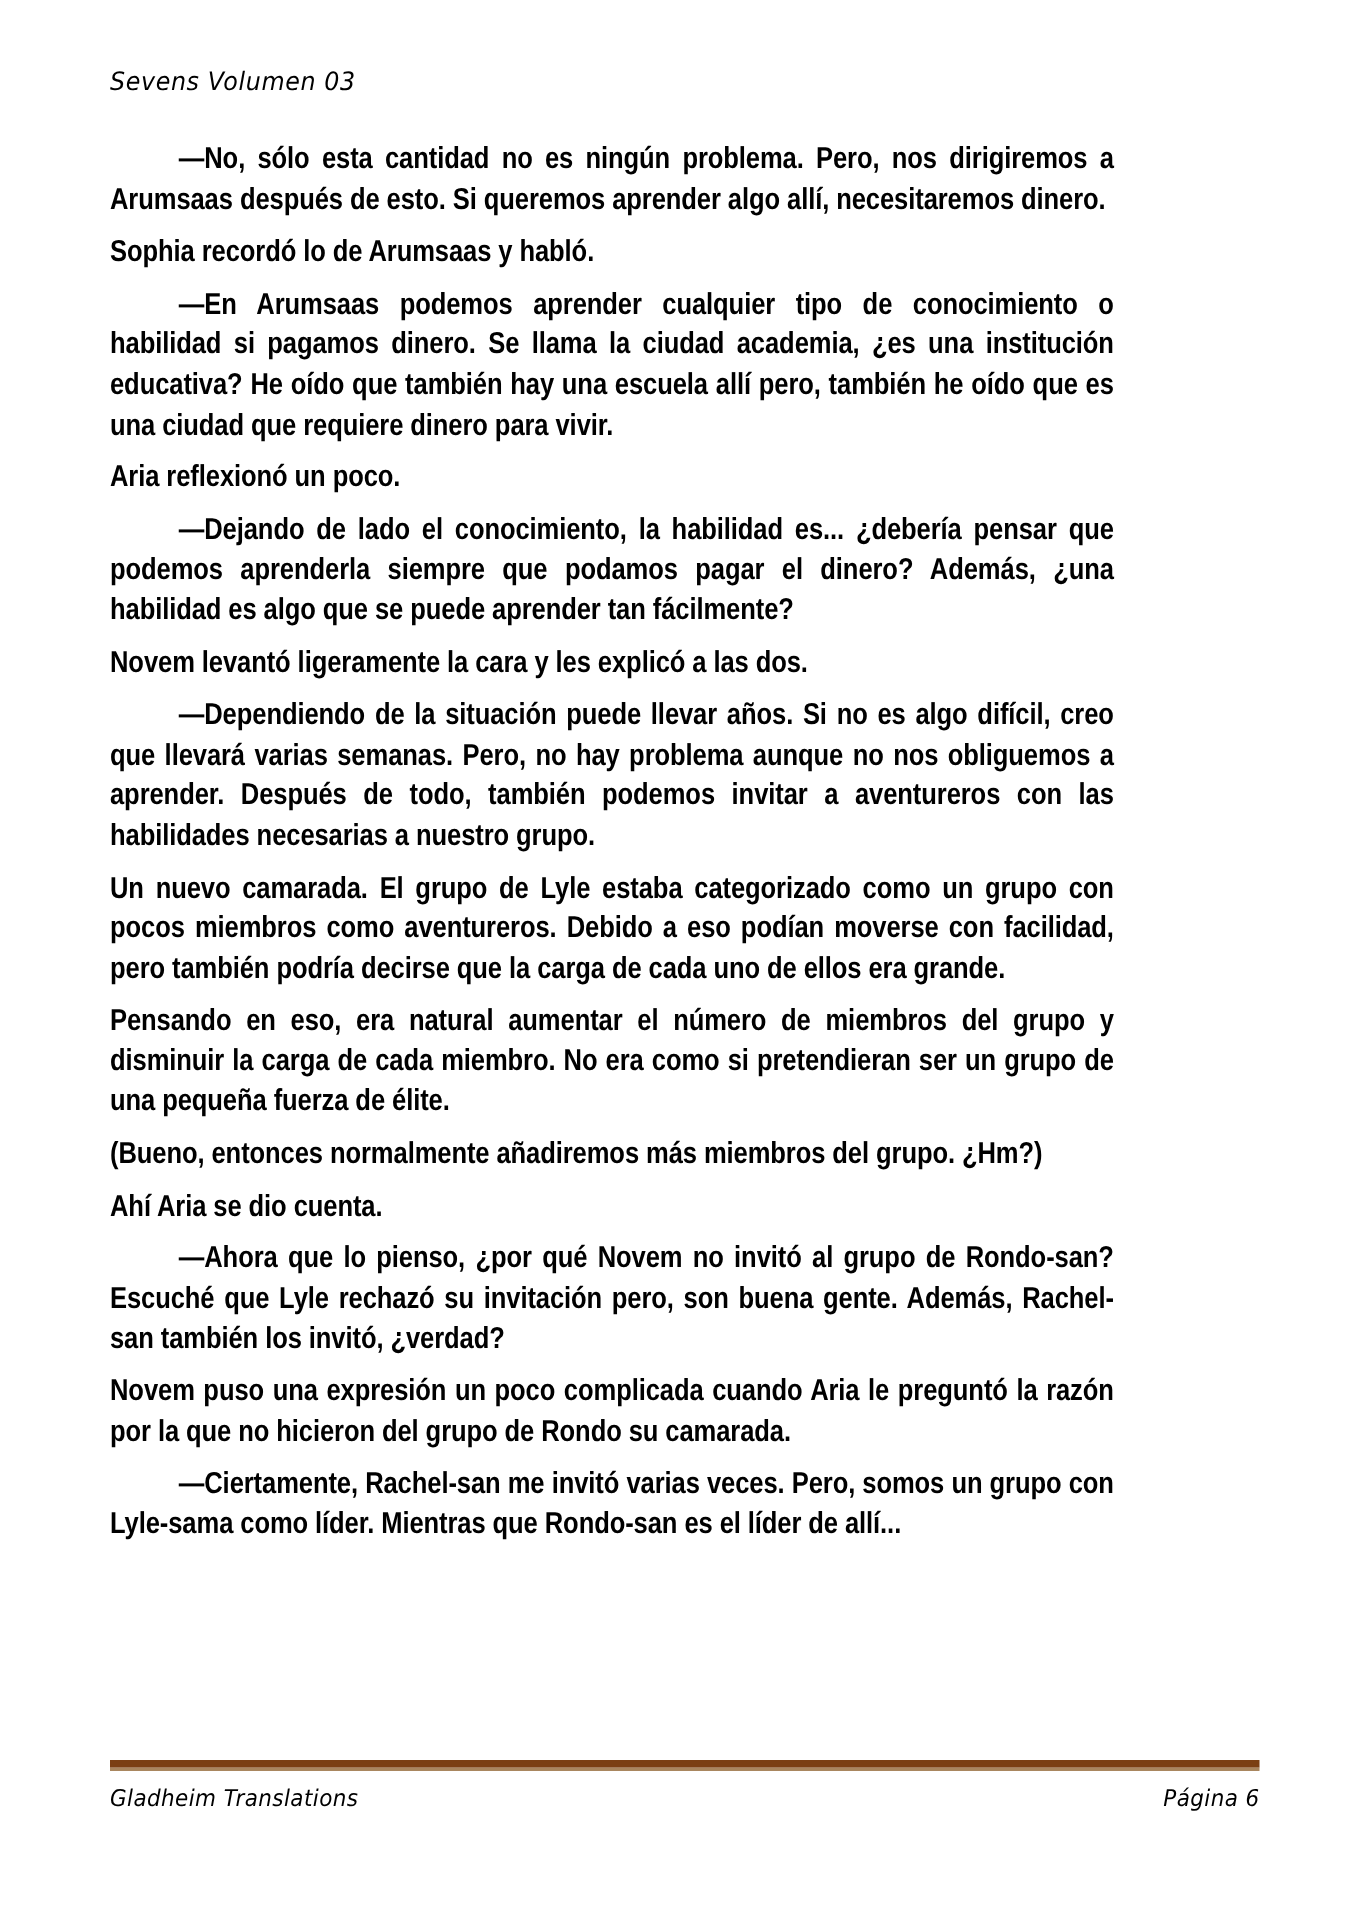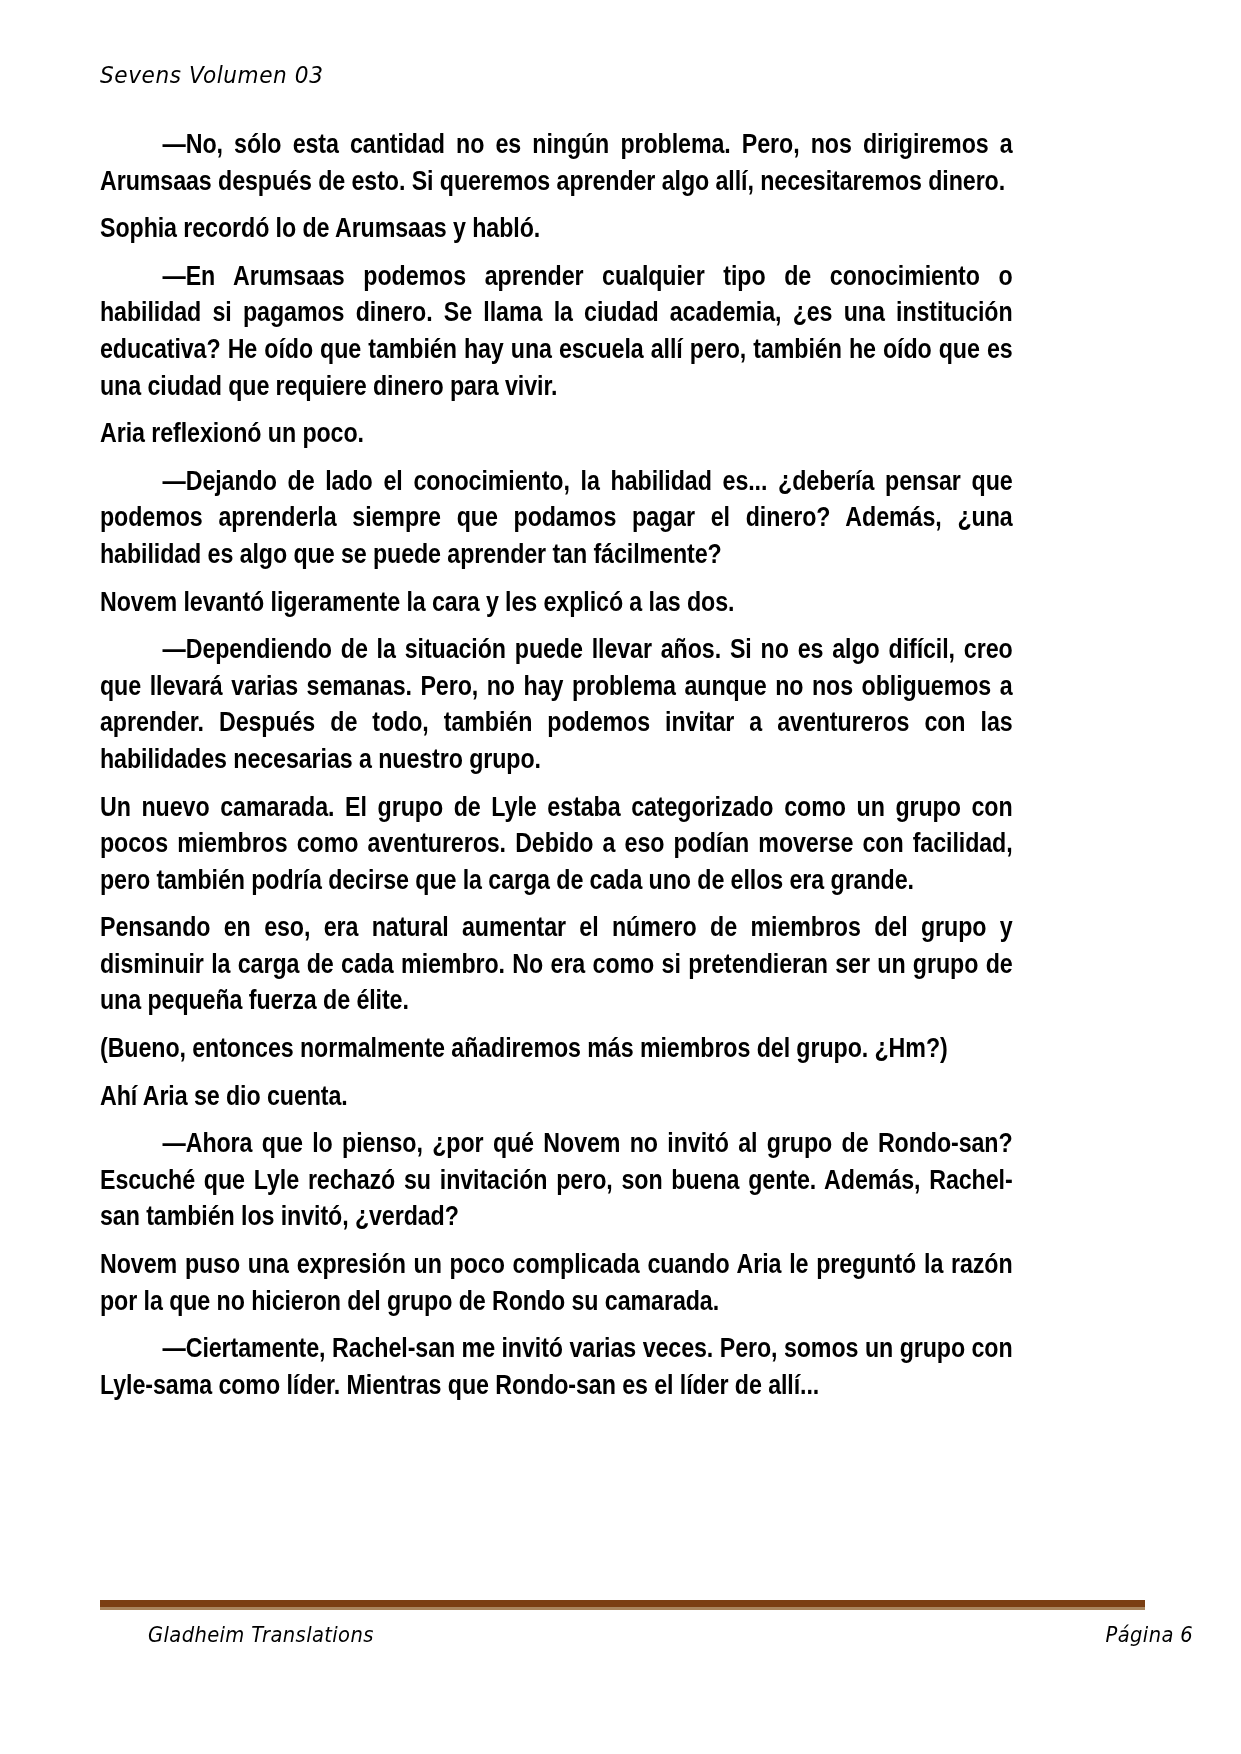--- a/index.html
+++ b/index.html
@@ -92,21 +92,20 @@
     border-top: 7px solid #7B3F13;
     border-bottom: 3px solid #A9865E;
     box-sizing: content-box;
   }
   .footer-row {
     display: flex;
     justify-content: space-between;
     align-items: baseline;
     margin-top: 13px;
     width: 1045px;
-    margin-left: 48px;
   }
   .footer-text {
     font-family: "DejaVu Sans", sans-serif;
     font-style: italic;
     font-size: 21px;
     letter-spacing: 0.4px;
     color: #000;
     transform: scaleX(0.93);
     white-space: nowrap;
   }

